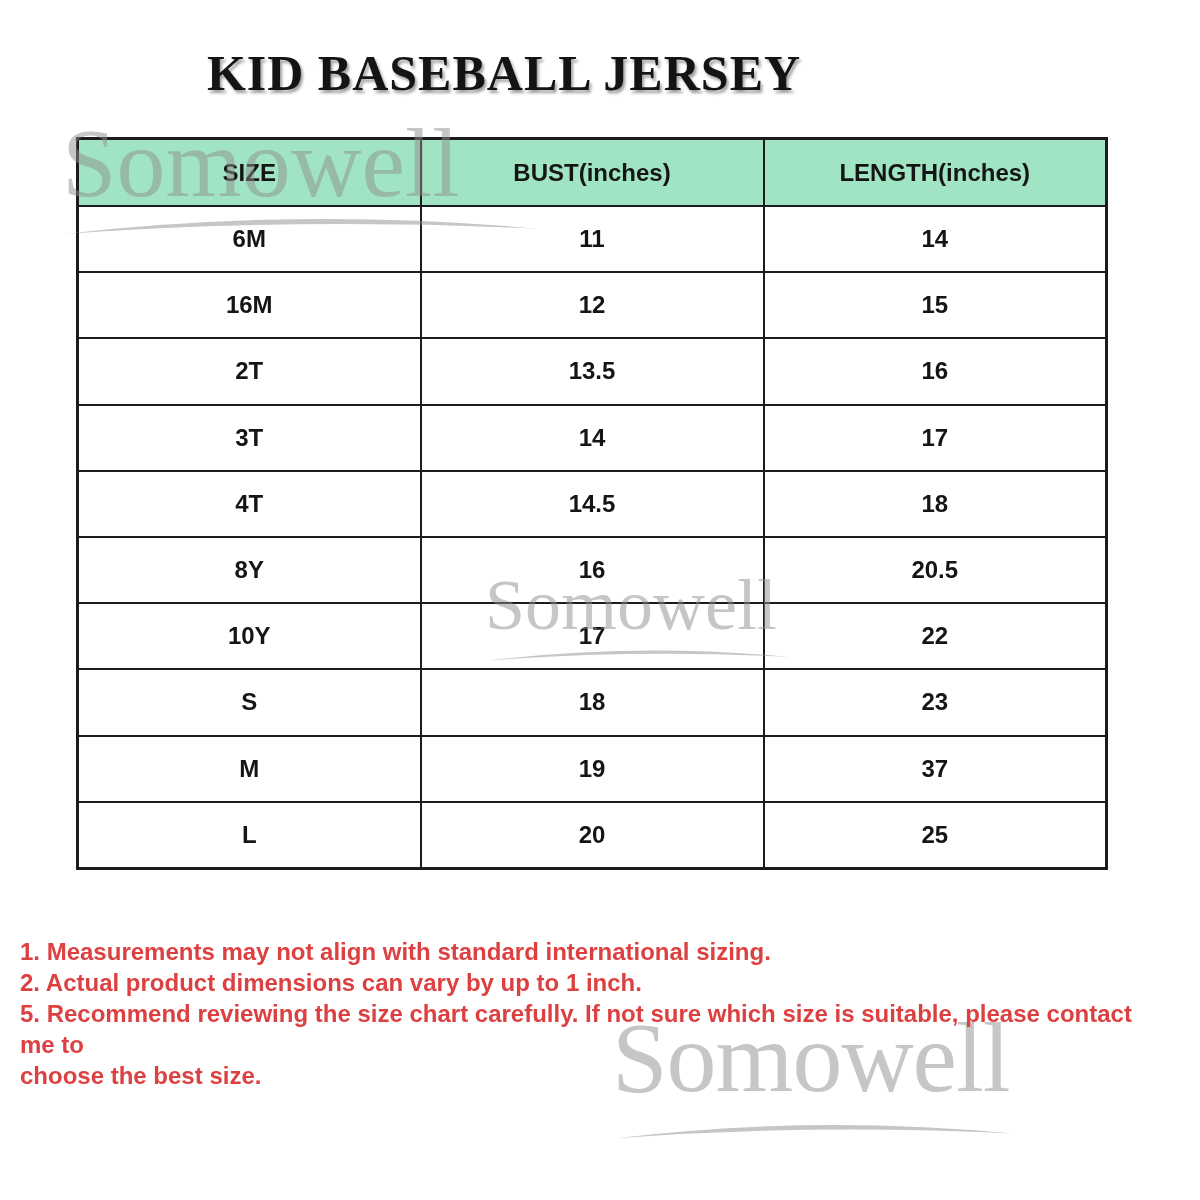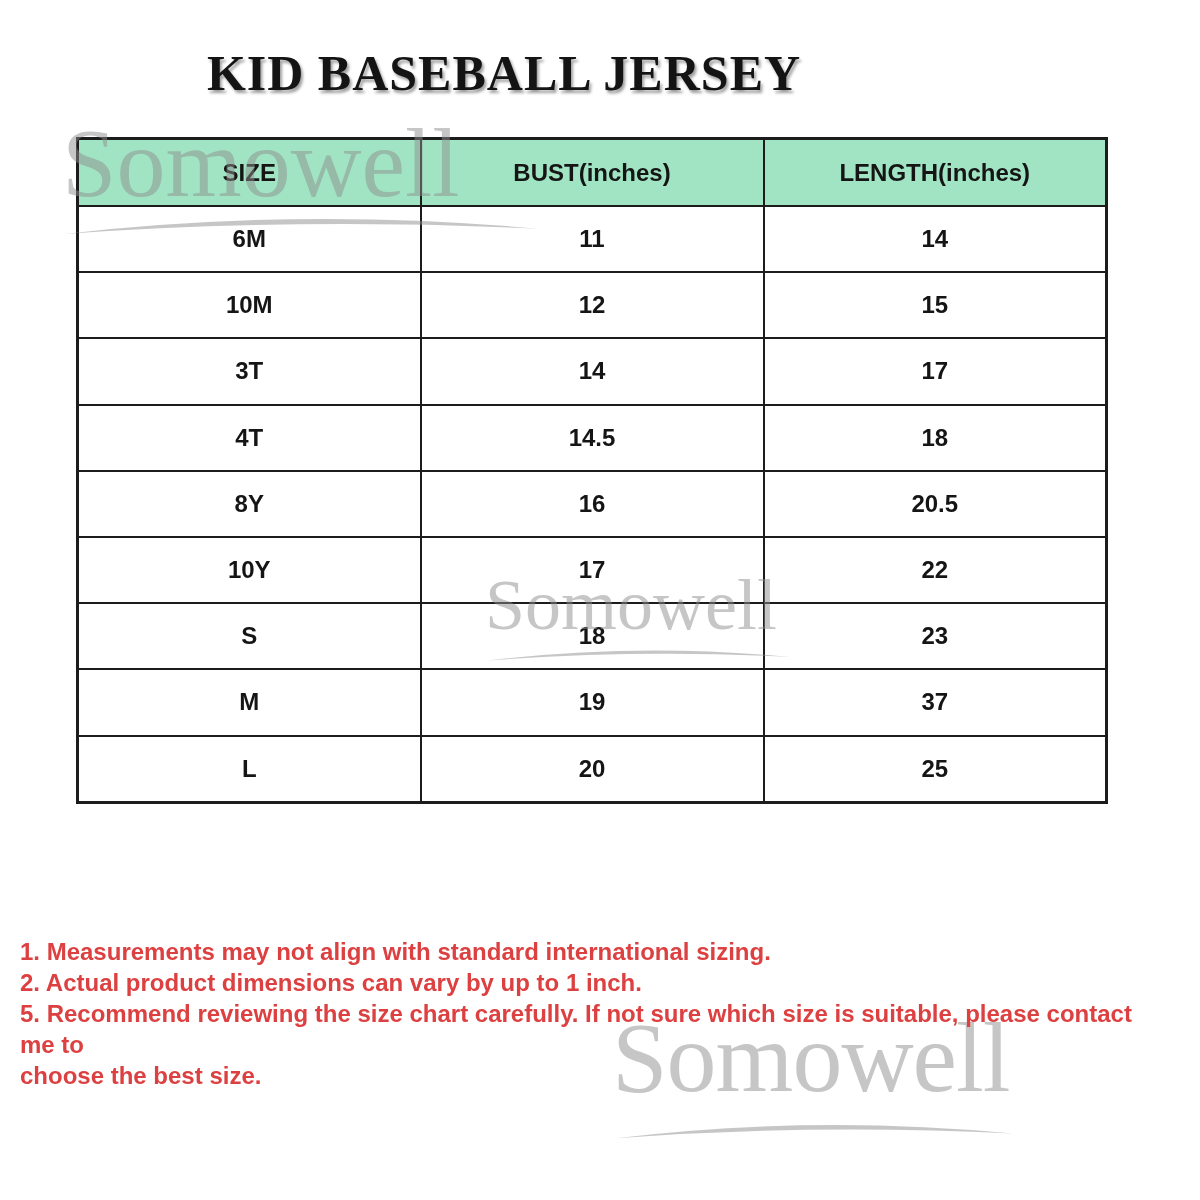--- a/index.html
+++ b/index.html
@@ -88,23 +88,28 @@
       <th><span>LENGTH(inches)</span></th>
     </tr>
   </thead>
   <tbody>
     <tr>
       <td><span>6M</span></td>
       <td><span>11</span></td>
       <td><span>14</span></td>
     </tr>
     <tr>
-      <td><span>10M</span></td>
+      <td><span>16M</span></td>
       <td><span>12</span></td>
       <td><span>15</span></td>
+    </tr>
+    <tr>
+      <td><span>2T</span></td>
+      <td><span>13.5</span></td>
+      <td><span>16</span></td>
     </tr>
     <tr>
       <td><span>3T</span></td>
       <td><span>14</span></td>
       <td><span>17</span></td>
     </tr>
     <tr>
       <td><span>4T</span></td>
       <td><span>14.5</span></td>
       <td><span>18</span></td>

